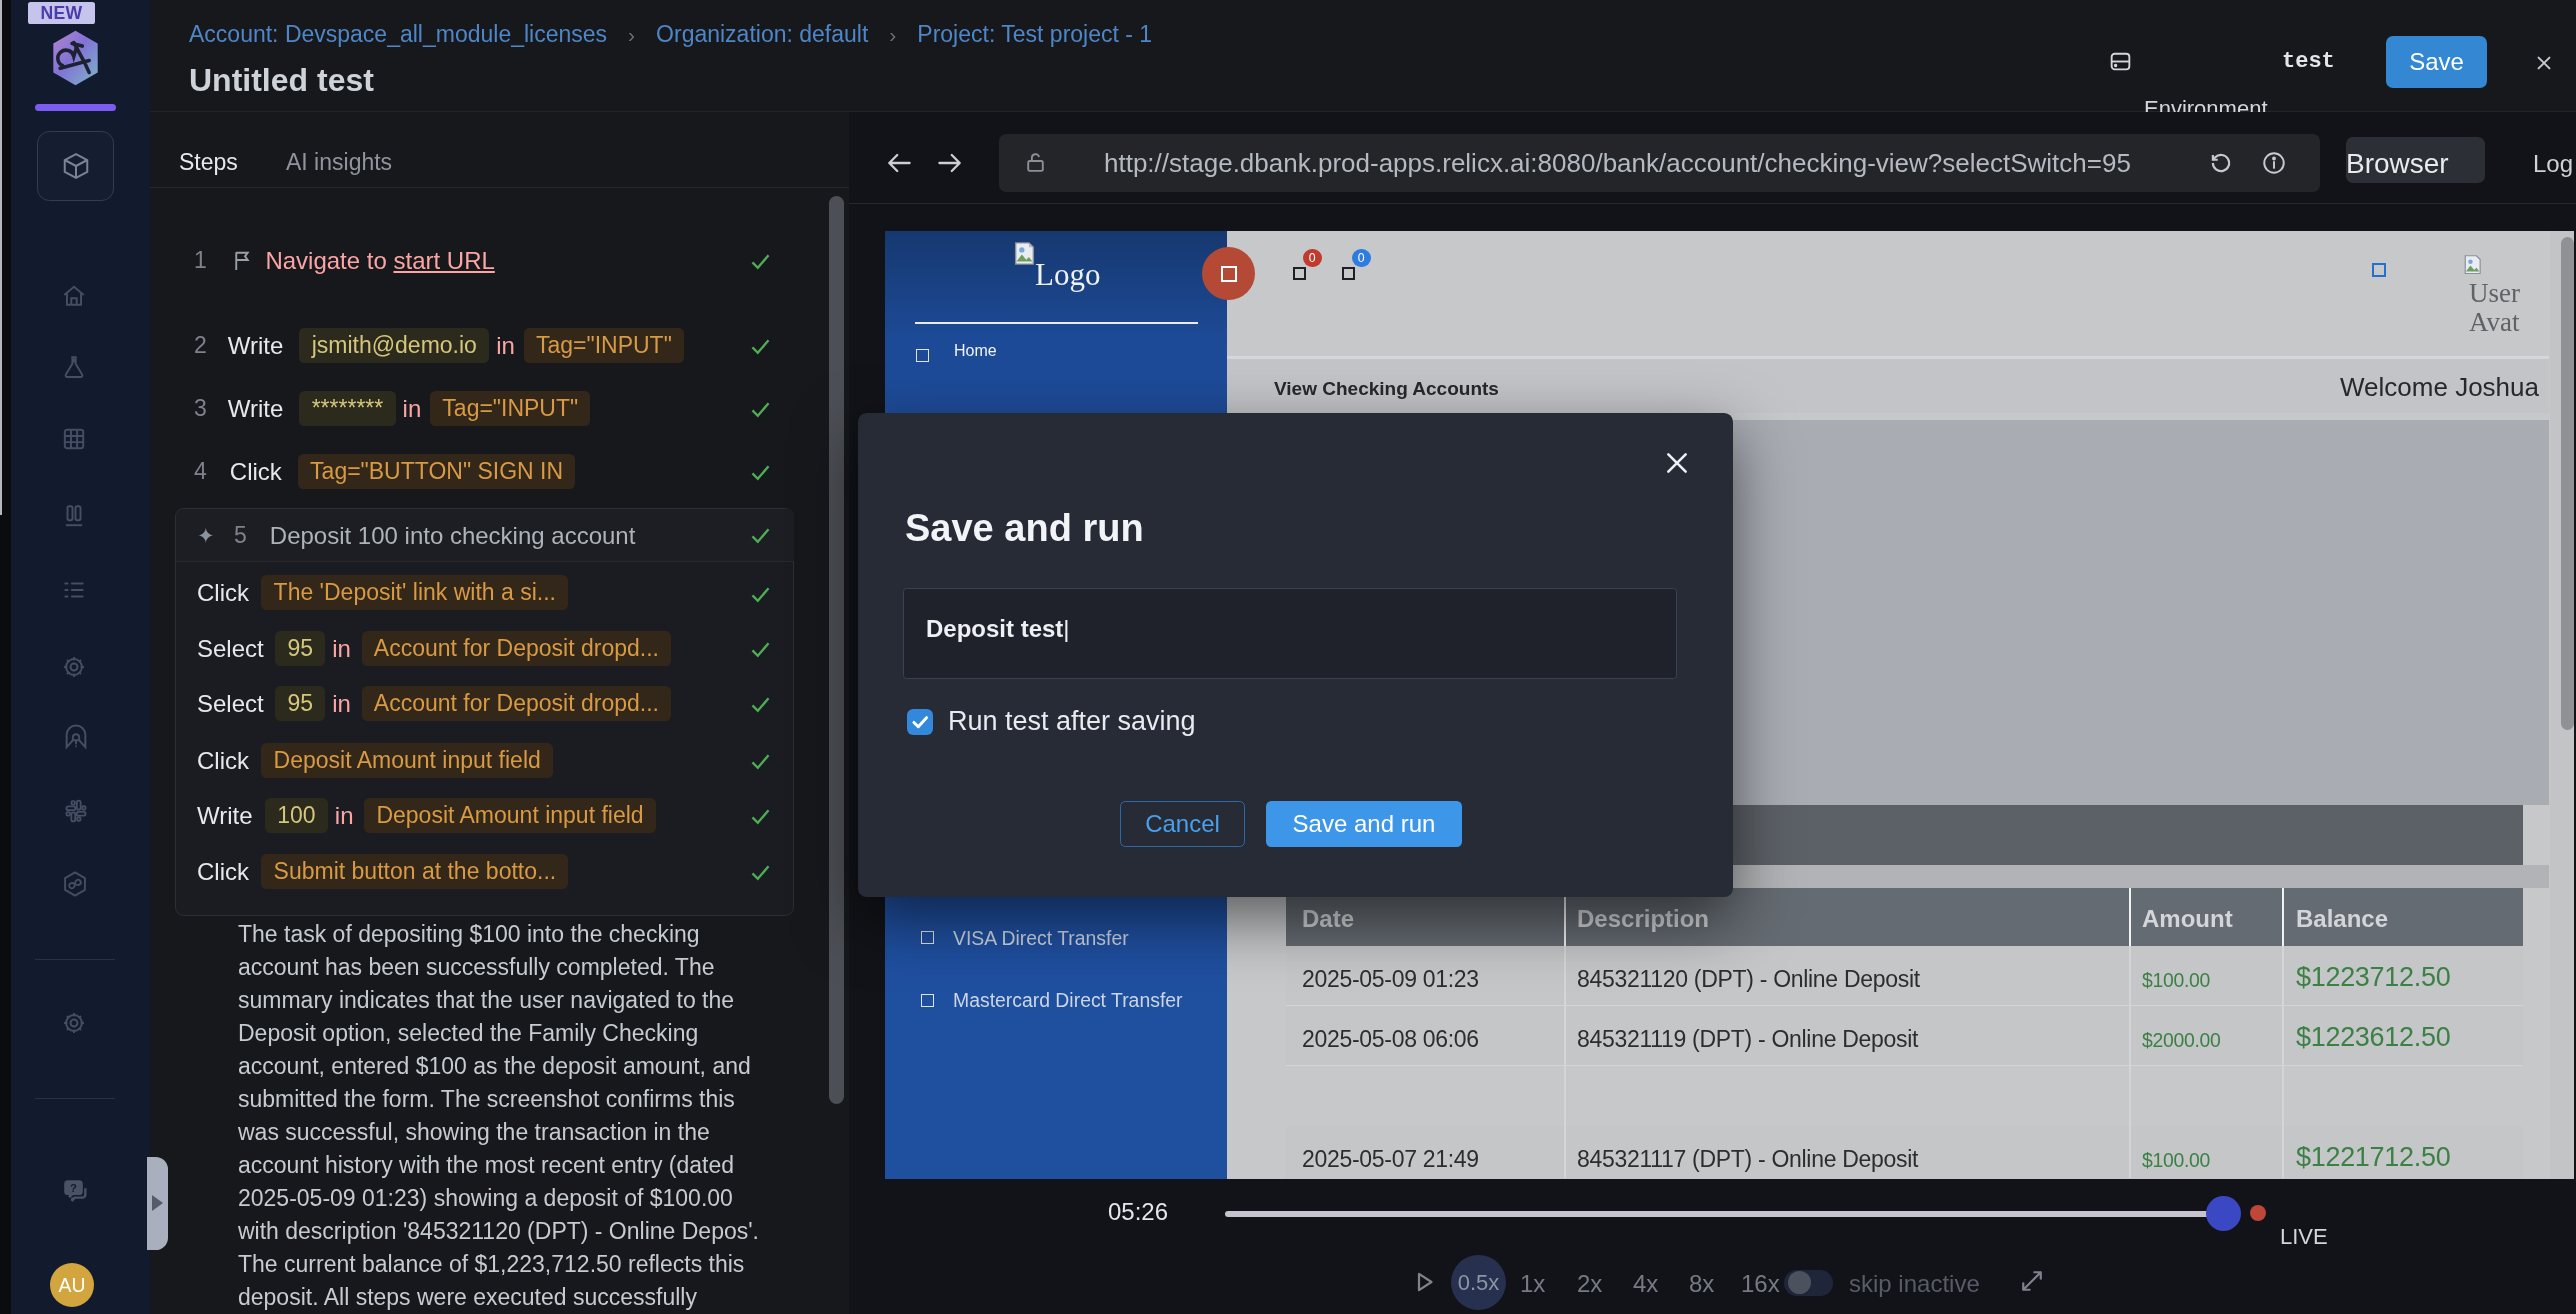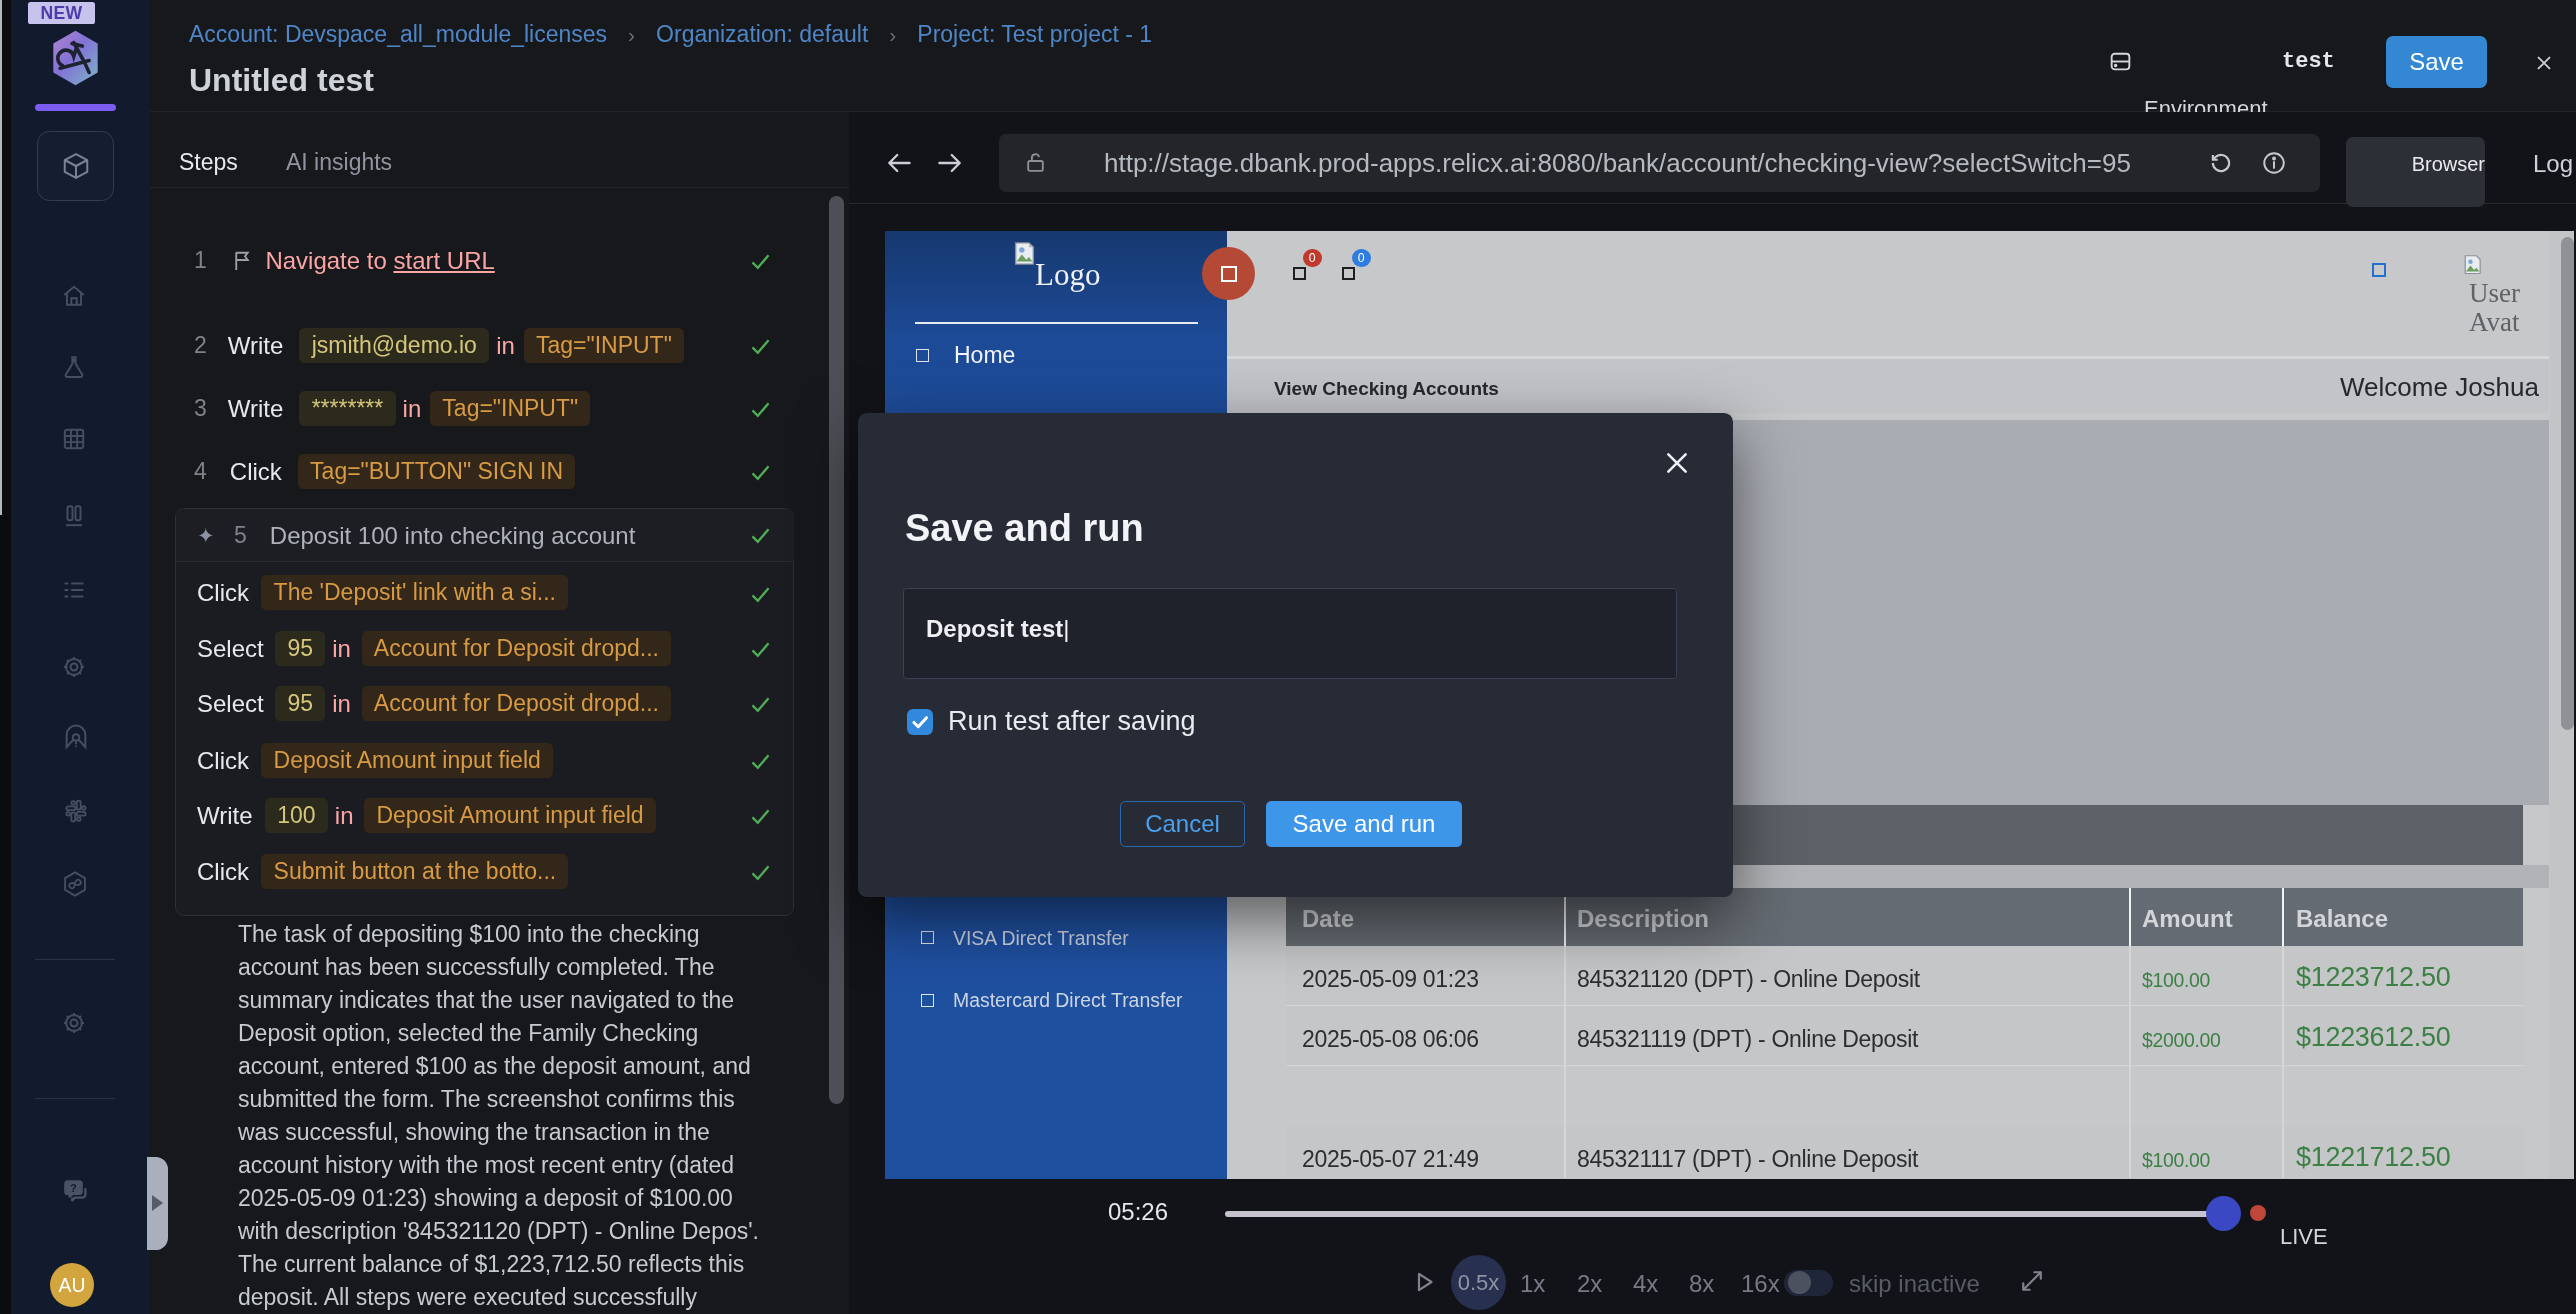--- a/index.html
+++ b/index.html
@@ -49,22 +49,22 @@
   #grpbox { left:175px; top:508px; width:619px; height:408px; border:0.9px solid #2c2f35; border-radius:8.8px; background:#1a1c21; }
   #grphdr { left:176px; top:509px; width:618px; height:53px; border-bottom:0.9px solid #26292e; background:#1c1e23; border-radius:8px 8px 0 0;}
   .chk { position:absolute; left:748px; }
   #scrollthumb { left:829px; top:196px; width:15px; height:908px; background:#4c4f55; border-radius:8px; }
   #summary { left:238px; top:918px; font-size:23px; line-height:33px; color:#c6cbd2; }
 
   
   #rightpanel { left:849px; top:112px; width:1727px; height:1203px; background:#121318; }
   #urlbar { left:999px; top:134px; width:1321px; height:58px; background:#232529; border-radius:7px; }
   #urltext { left:1104px; top:148px; font-size:26px; color:#b5bac2; }
-  #browserchip { left:2346px; top:137px; width:139px; height:70px; background:#2c2f35; border-radius:7px;
-     color:#e9ebee; font-size:20px; text-align:right; line-height:54px; }
+  #browserchip { left:2346px; top:137px; width:139px; height:46px; background:#2c2f35; border-radius:7px;
+     color:#e9ebee; font-size:28px; text-align:left; line-height:54px; }
   #logtab { left:2533px; top:150px; font-size:24px; color:#ced2d8; }
 
   
   #vp { left:885px; top:231px; width:1689px; height:948px; background:#c7c8ca; overflow:hidden; }
   #bluebar { position:absolute; left:0; top:0; width:342px; height:948px;
      background:linear-gradient(180deg,#16386f 0,#1d4a96 106px,#1f4f9f 282px,#1f4f9f 100%); }
   #pglogo { position:absolute; left:150px; top:26px; color:#eef1f5; font-size:31px; font-family:"Liberation Serif",serif;}
   #pgline { position:absolute; left:30px; top:91px; width:283px; height:1.8px; background:#e8ebef; }
   .bsq { position:absolute; width:13px; height:13px; border:1.8px solid #dfe4ea; }
   .bitem { position:absolute; color:#ccd6e2; font-size:19.4px; }
@@ -379,21 +379,21 @@
   <div id="bluebar"></div>
   <svg style="position:absolute;left:128px;top:10.6px" width="23" height="23" viewBox="0 0 26 26">
     <path d="M3 1 h15 l5 5 v19 h-20 z" fill="#e9edf2" stroke="#8a9099" stroke-width="1.6"></path>
     <path d="M18 1 l5 5 h-5 z" fill="#aeb6bf"></path>
     <circle cx="10" cy="9" r="3" fill="#7aa7d8"></circle>
     <path d="M4 22 l6 -8 5 6 3 -3 4 5 z" fill="#6d9e60"></path>
   </svg>
   <div id="pglogo">Logo</div>
   <div id="pgline"></div>
   <div class="bsq" style="left:31px;top:118px"></div>
-  <div class="bitem" style="left:69px;top:111px;color:#f2f4f7;font-size:23px">Home</div>
+  <div class="bitem" style="left:69px;top:111px;color:#f2f4f7;font-size:16px">Home</div>
   <div class="bsq" style="left:36px;top:700px"></div>
   <div class="bitem" style="left:68px;top:696px">VISA Direct Transfer</div>
   <div class="bsq" style="left:36px;top:763px"></div>
   <div class="bitem" style="left:68px;top:758px">Mastercard Direct Transfer</div>
 
   <div id="pagehead"></div>
   <div id="redcirc"></div>
   <div class="osq" style="left:408px;top:36px"></div>
   <div class="badge" style="left:418px;top:17.6px;background:#c03a2e">0</div>
   <div class="osq" style="left:457px;top:36px"></div>

